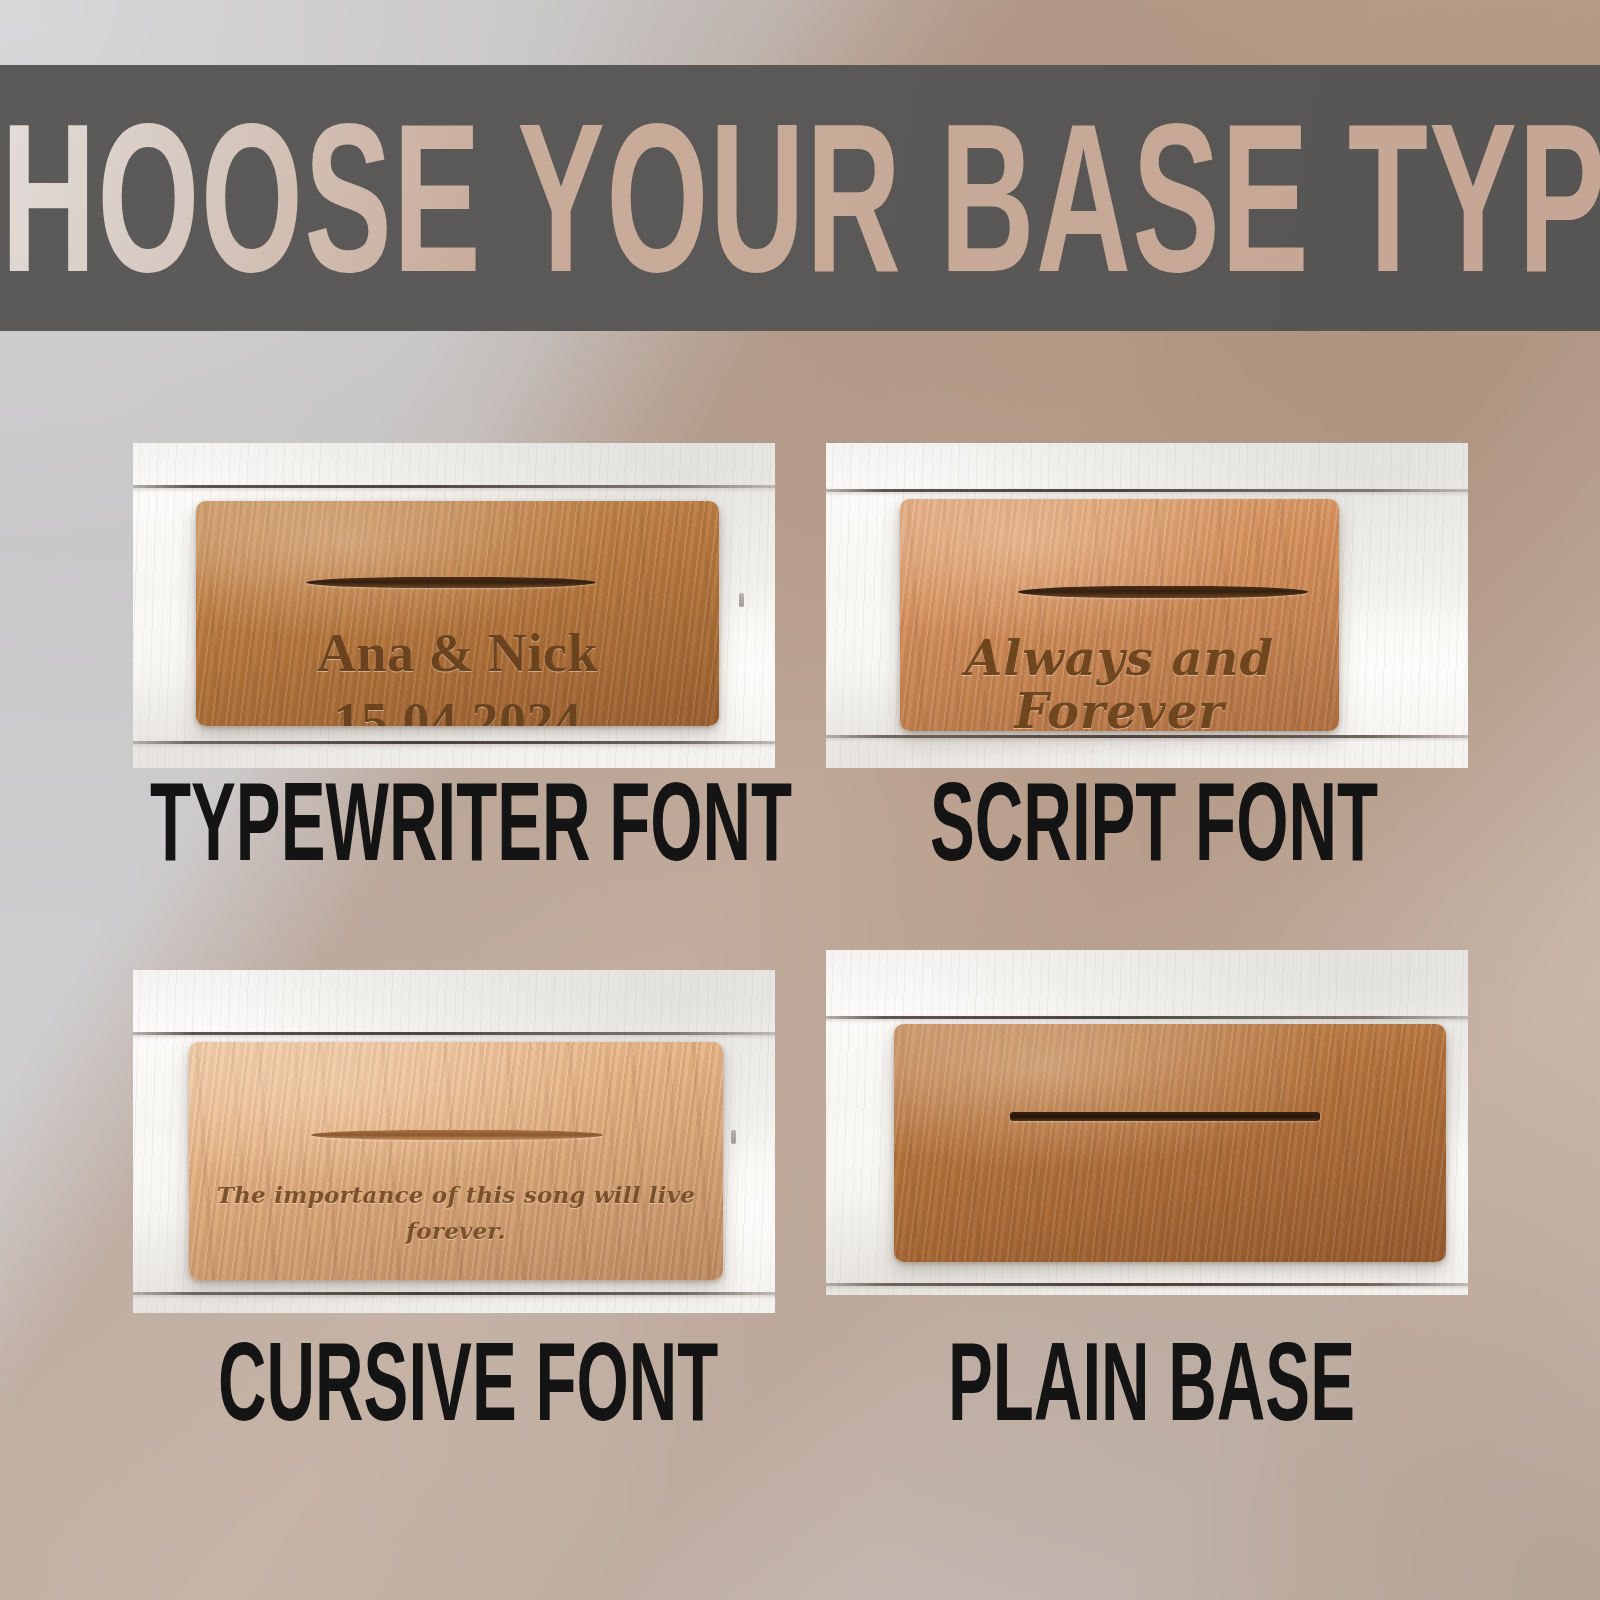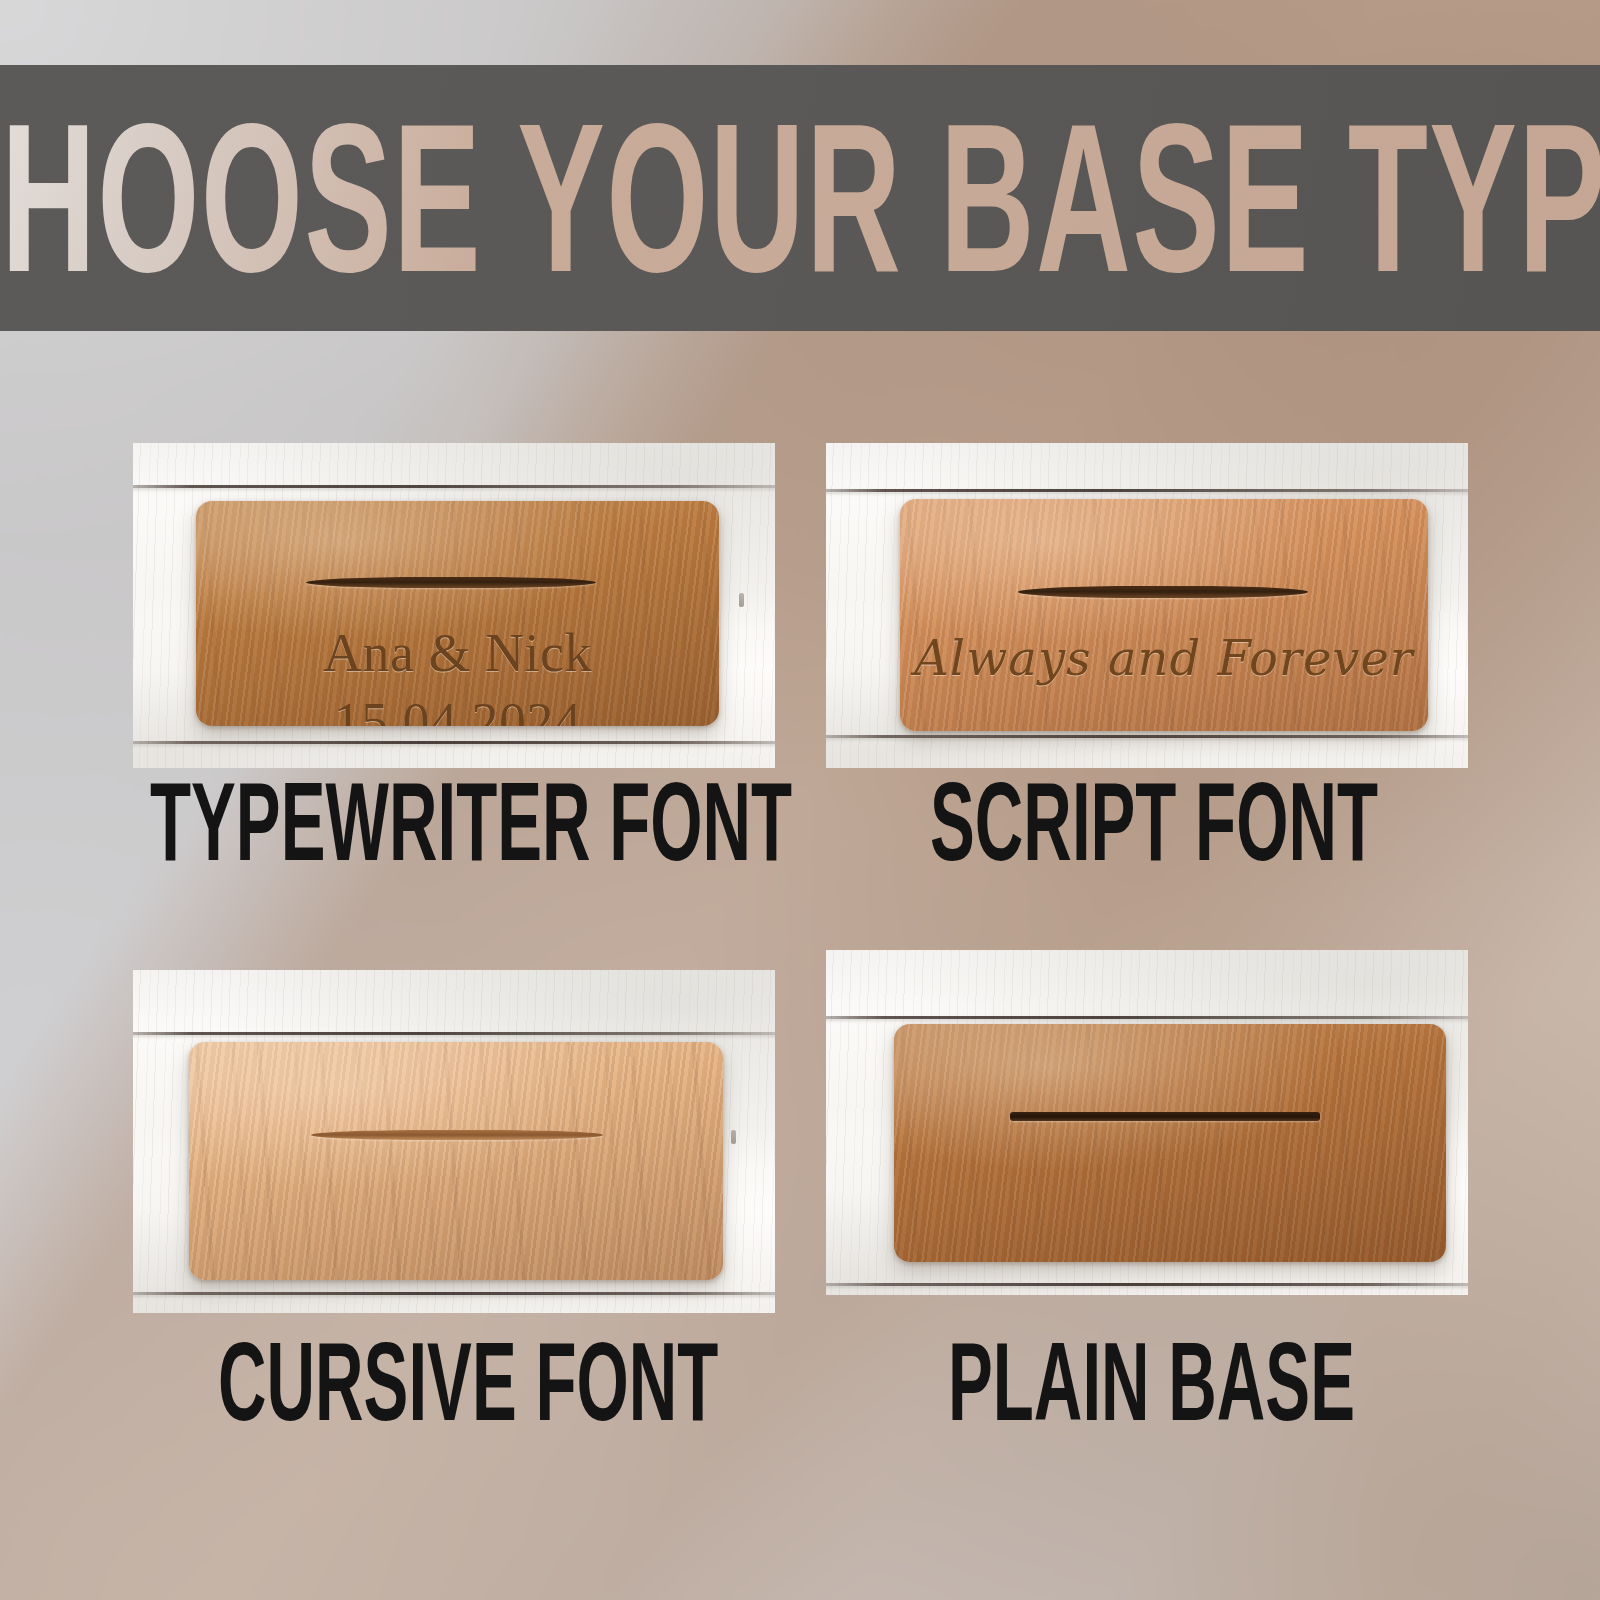--- a/index.html
+++ b/index.html
@@ -83,22 +83,23 @@
     opacity:.65;
   }
   .plank-shade{position:absolute;inset:0;
     background:radial-gradient(120% 80% at 85% 10%, rgba(175,170,162,.28) 0%, rgba(175,170,162,0) 60%),
                radial-gradient(90% 70% at 6% 95%, rgba(180,175,168,.22) 0%, rgba(180,175,168,0) 60%);
   }
   .nail{position:absolute;width:5px;height:14px;border-radius:2px;
     background:linear-gradient(180deg,#8c7f72,#5d5349);opacity:.55;}
 
   
-  .block{position:absolute;border-radius:16px;overflow:hidden;
+  .block{position:absolute;border-radius:10px;overflow:hidden;
     box-shadow:0 10px 20px rgba(110,95,80,.30), 0 2px 5px rgba(90,70,55,.35);
+    font-weight:bold;
   }
   .block-grain{position:absolute;inset:0;
     background:repeating-linear-gradient(97deg,
       rgba(255,255,255,.11) 0px, rgba(255,255,255,.11) 2px,
       rgba(116,72,40,.12) 2px, rgba(116,72,40,.12) 5px,
       rgba(255,255,255,.06) 5px, rgba(255,255,255,.06) 9px,
       rgba(116,72,40,.08) 9px, rgba(116,72,40,.08) 14px);
   }
   .block-grain2{position:absolute;inset:0;
     background:repeating-linear-gradient(86deg,
@@ -198,22 +199,22 @@
 <div class="caption" id="caption-typewriter">TYPEWRITER FONT</div>
 
 <div class="tile" id="tile-script" style="left:826px;top:443px;width:642px;height:325px;">
   <div class="photo">
     <div class="planks"></div>
     <div class="plank-grain"></div>
     <div class="plank-line" style="top:46px;"></div>
     <div class="plank-line" style="top:292px;"></div>
     <div class="plank-shade"></div>
 
-    <div class="block" style="left:74px;top:56px;width:528px;height:232px;
-         background:linear-gradient(168deg,#dd9a66 0%,#d6915c 32%,#cf8a55 64%,#c57f4b 100%);">
+    <div class="block" style="left:74px;top:56px;width:422px;height:232px;
+         background:linear-gradient(168deg,#dd9a66 0%,#d6915c 32%,#cf8a55 64%,#c57f4b 100%);padding-left:17px;">
       <div class="block-grain"></div>
       <div class="block-grain2"></div>
       <div class="block-light"></div>
       <div class="slot" style="left:118px;top:87px;width:290px;height:12px;"></div>
       <div class="engrave eng-script" style="top:133px;">
         <div>Always and Forever</div>
       </div>
     </div>
   </div>
 </div>
@@ -229,20 +230,21 @@
     <div class="plank-shade"></div>
 
     <div class="block" style="left:56px;top:72px;width:534px;height:238px;
          background:linear-gradient(168deg,#eec094 0%,#e7b586 30%,#e0ac7c 62%,#d7a071 100%);">
       <div class="block-grain"></div>
       <div class="block-grain2"></div>
       <div class="block-light"></div>
       <div class="slot" style="left:122px;top:88px;width:292px;height:10px;
            background:linear-gradient(180deg,#a9703f 0%,#8a5830 50%,#c08d5c 100%);"></div>
       <div class="engrave eng-cursive" style="top:135px;">
+        <div>The importance of this song will live forever.</div>
       </div>
     </div>
   </div>
 </div>
 <div class="caption" id="caption-cursive">CURSIVE FONT</div>
 
 <div class="tile" id="tile-plain" style="left:826px;top:950px;width:642px;height:345px;">
   <div class="photo">
     <div class="planks"></div>
     <div class="plank-grain"></div>

